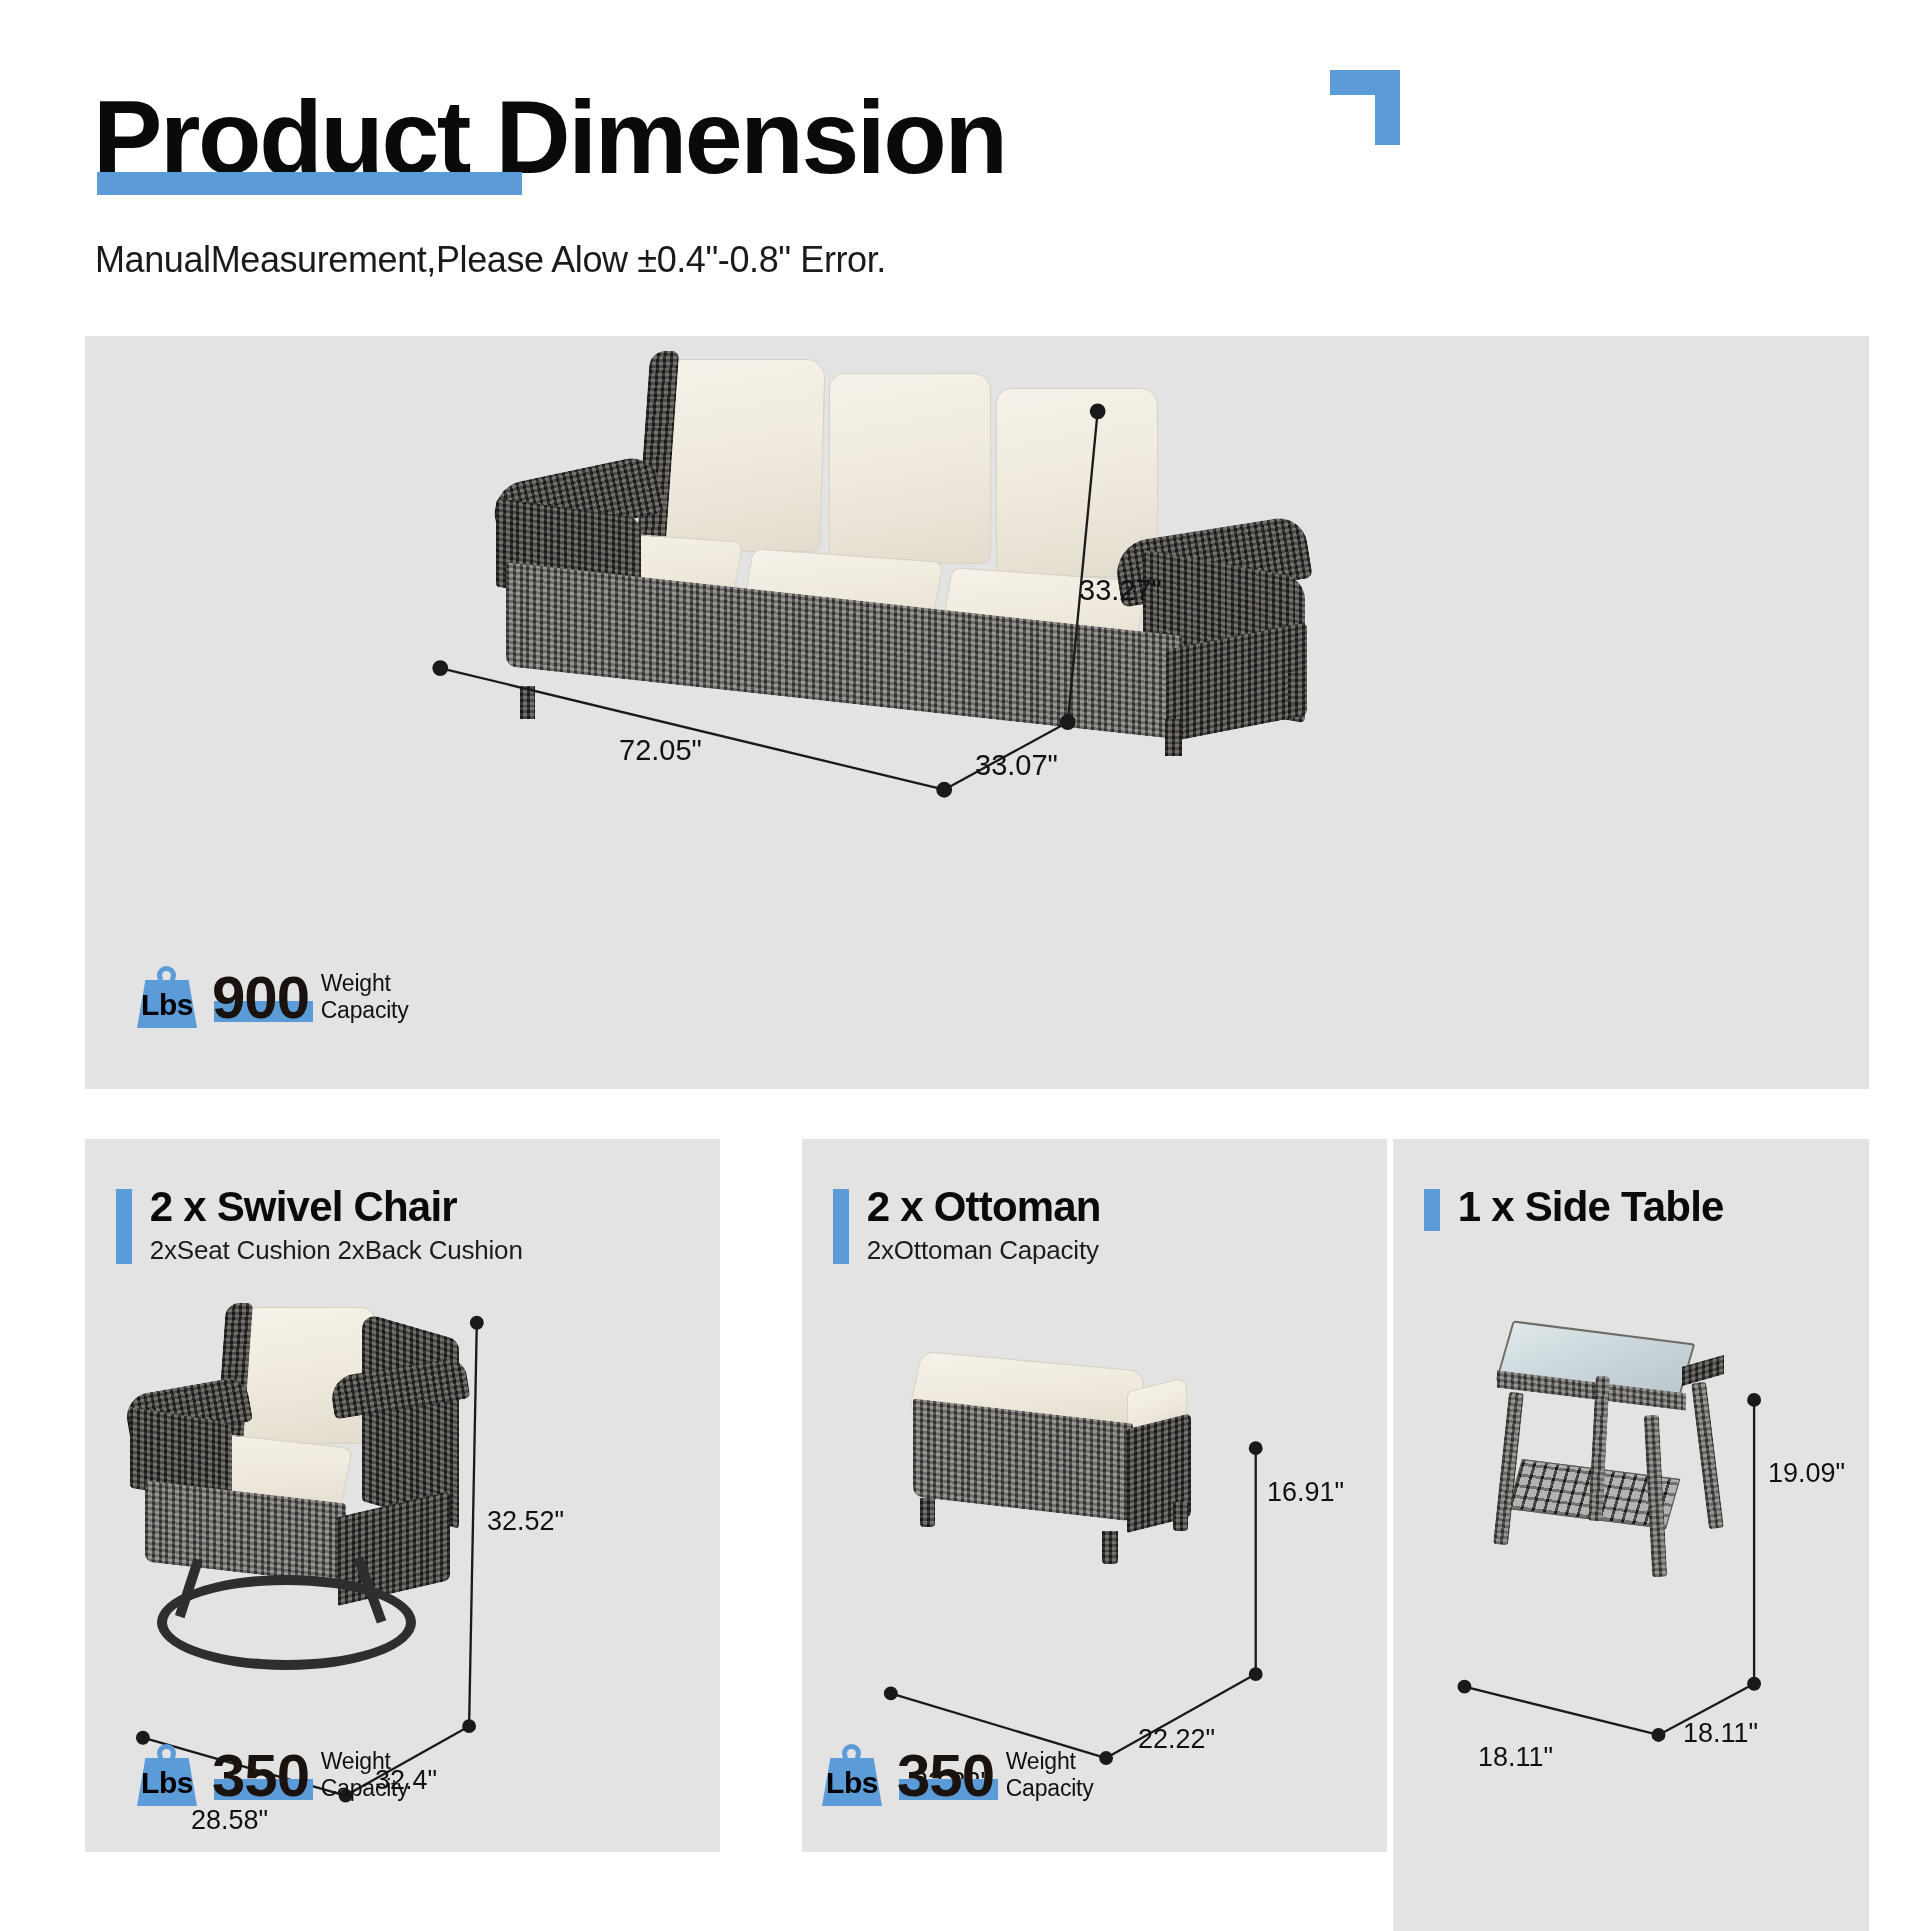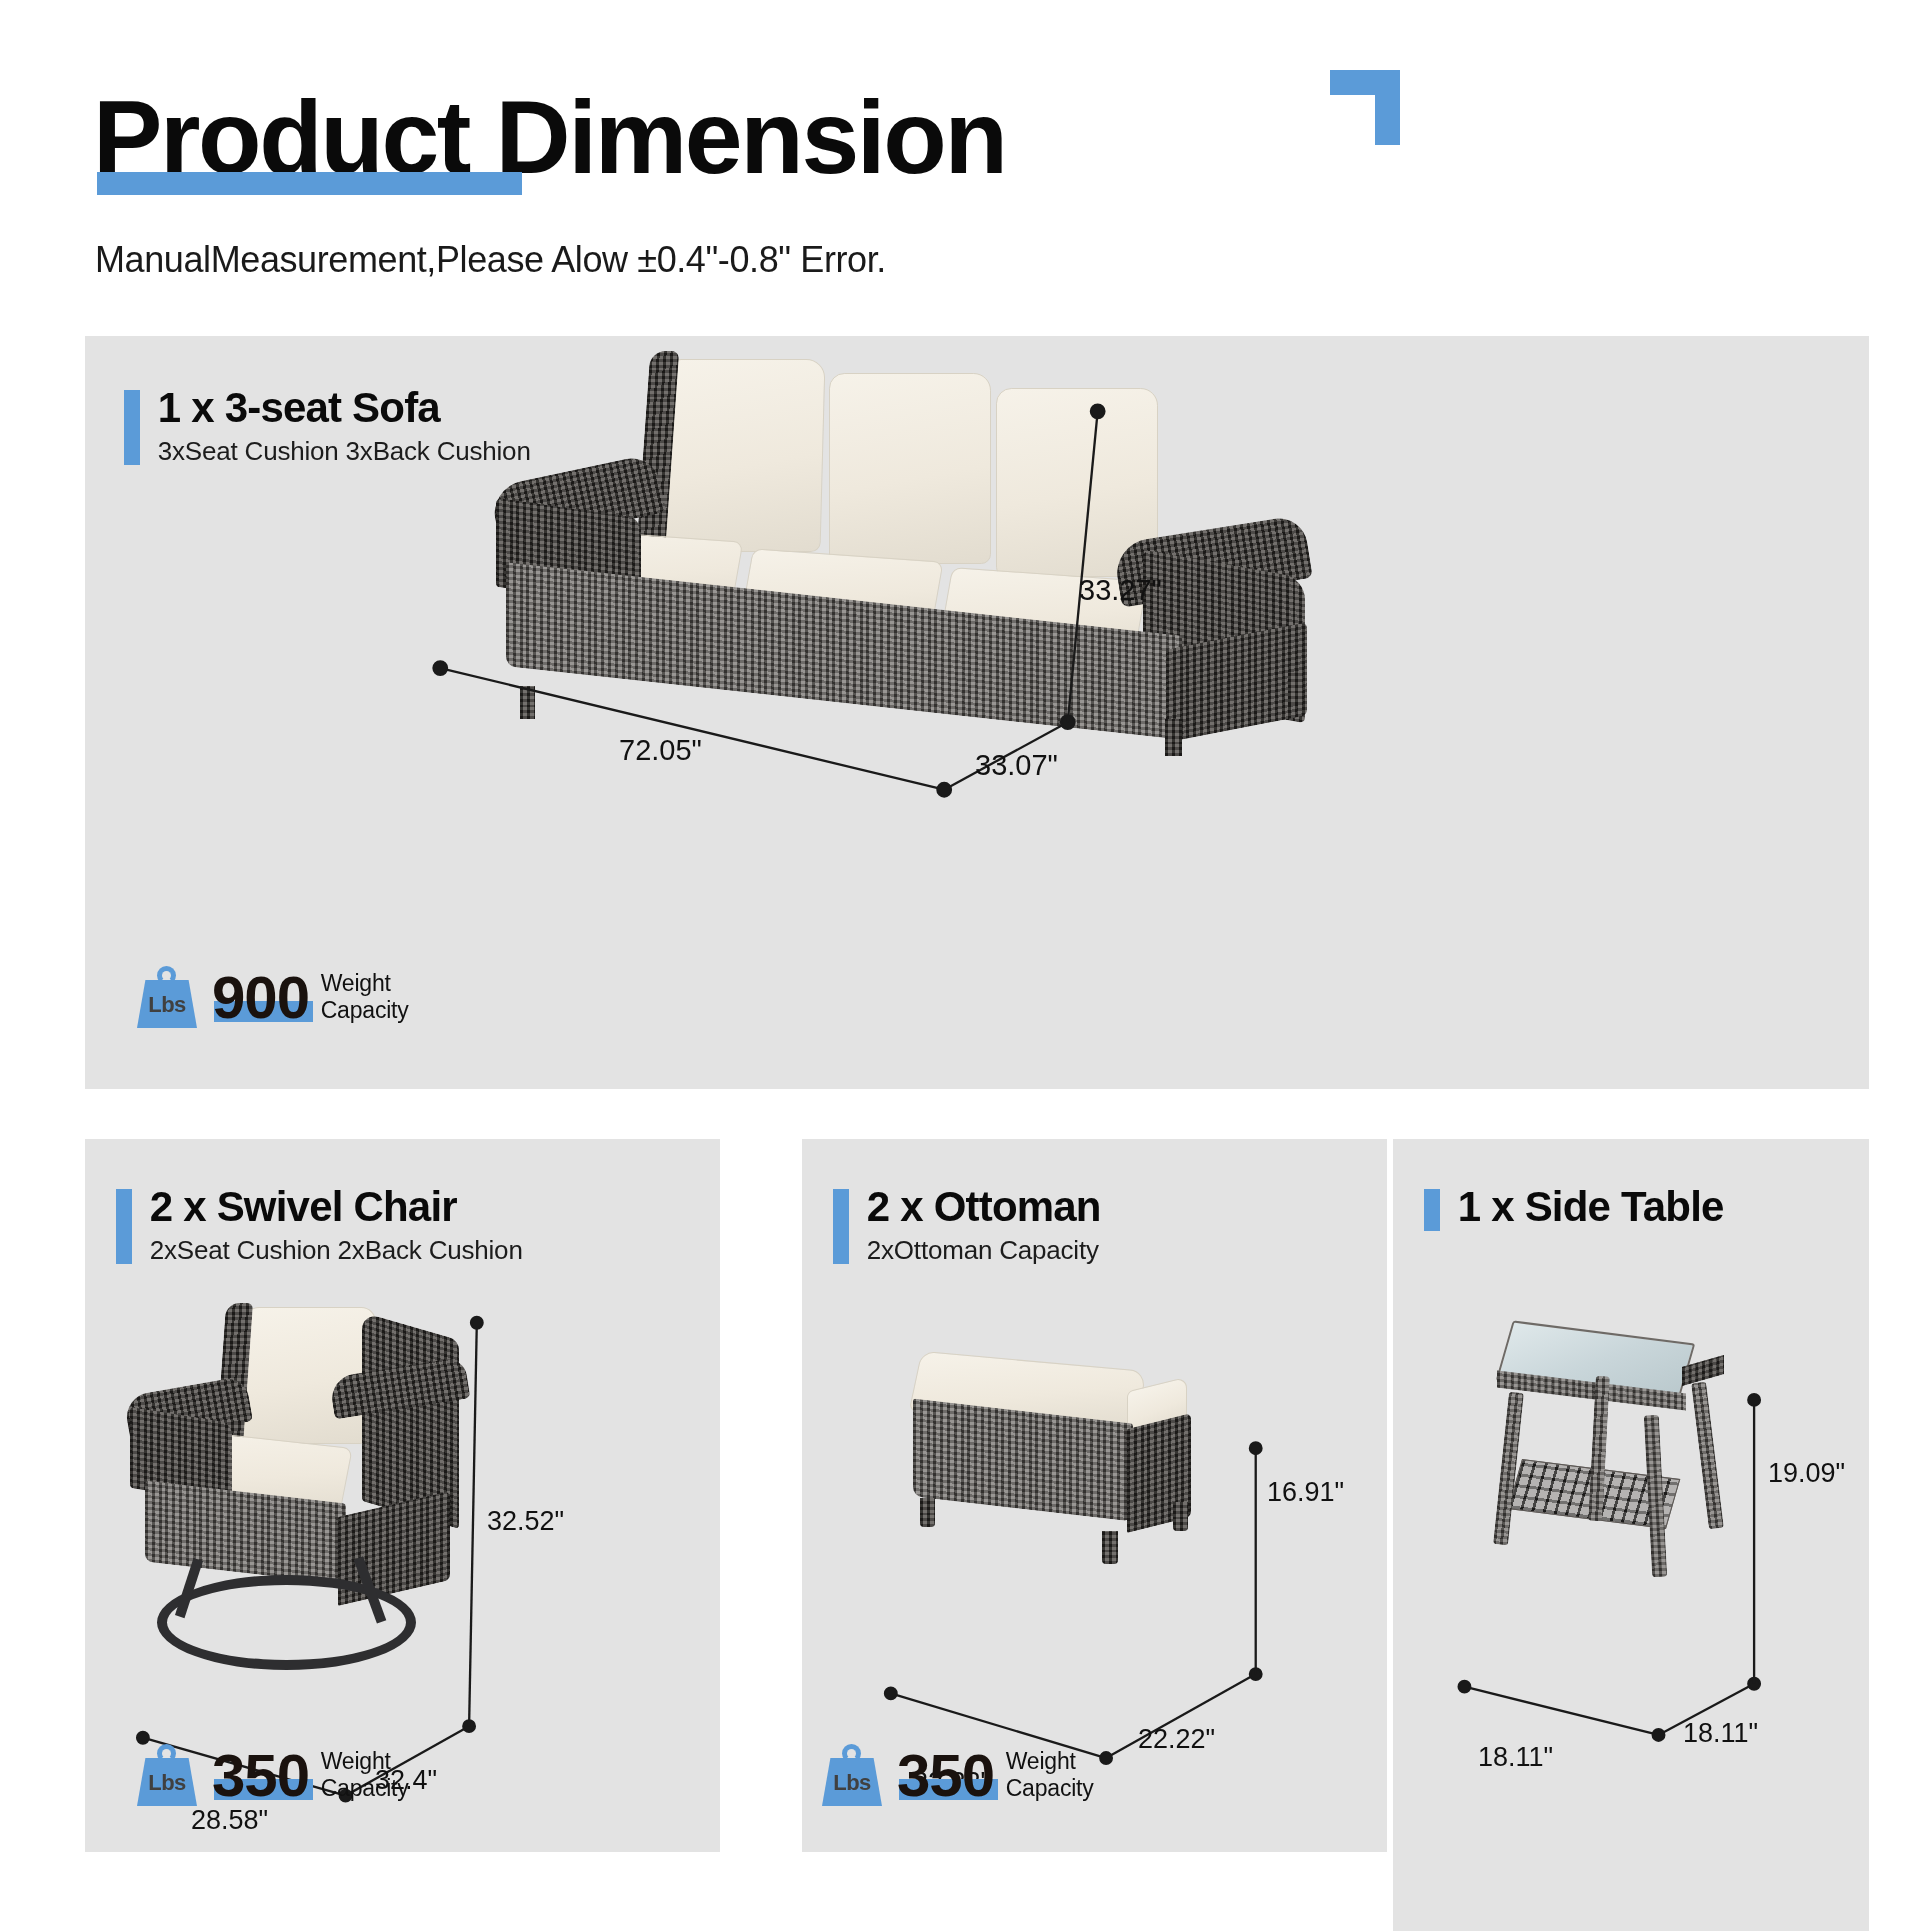--- a/index.html
+++ b/index.html
@@ -69,21 +69,21 @@
   #badge-ottoman { left: 822px; top: 1744px; }
 
   .wicon { width: 60px; height: 62px; position: relative; flex: 0 0 60px; }
   .wicon .body {
     position: absolute; left: 0; bottom: 0; width: 60px; height: 48px;
     background: #5b9bd8;
     clip-path: polygon(14% 0%, 86% 0%, 100% 100%, 0% 100%);
     display: flex; align-items: center; justify-content: center;
   }
   .wicon .lbs {
-    color: #404040; font-size: 22px; font-weight: 700; letter-spacing: -0.5px;
+    color: #000000; font-size: 30px; font-weight: 700; letter-spacing: -0.5px;
     transform: translateY(1px);
   }
   .wicon .handle {
     position: absolute; left: 20px; top: 0; width: 19.3px; height: 19.3px;
     border: 5.8px solid #5b9bd8; border-radius: 50%; border-bottom-color: transparent;
   }
 
   .wnum-wrap { position: relative; margin-left: 15px; margin-right: 11.6px; }
   .wnum-bar {
     position: absolute; left: 1.9px; bottom: 3.9px; right: -3.9px; height: 21px;
@@ -139,27 +139,20 @@
   <div id="corner-bracket">
     <div class="bar-h"></div>
     <div class="bar-v"></div>
   </div>
 
   <div id="subtitle">ManualMeasurement,Please Alow ±0.4"-0.8" Error.</div>
 </div>
 
 <div class="card" id="card-sofa">
 
-  <div class="card-head">
-    <div class="accent-bar accent-tall"></div>
-    <div>
-      <div class="card-title">1 x 3-seat Sofa</div>
-      <div class="card-sub">3xSeat Cushion 3xBack Cushion</div>
-    </div>
-  </div>
 
   <div class="furn" style="left:338px; top:9.7px; width:1023px; height:406px;">
 
     <div class="cushion" style="position:absolute;left:241px;top:13.5px;width:159px;height:193px;border-radius:15.4px 19.3px 9.7px 9.7px;transform:skewX(-1.5deg);"></div>
     <div class="cushion" style="position:absolute;left:406px;top:27px;width:162px;height:191px;border-radius:15.4px 17.4px 9.7px 9.7px;"></div>
     <div class="cushion" style="position:absolute;left:573px;top:42px;width:162px;height:189px;border-radius:15.4px 17.4px 9.7px 9.7px;"></div>
 
     <div class="wicker" style="position:absolute;left:220px;top:5.8px;width:29px;height:208px;border-radius:15.4px 7.7px 3.9px 3.9px;transform:skewX(-4deg);"></div>
 
     <div class="cushion" style="position:absolute;left:122px;top:189px;width:193px;height:75px;border-radius:9.7px;transform:skewX(-10deg) skewY(4deg);"></div>

